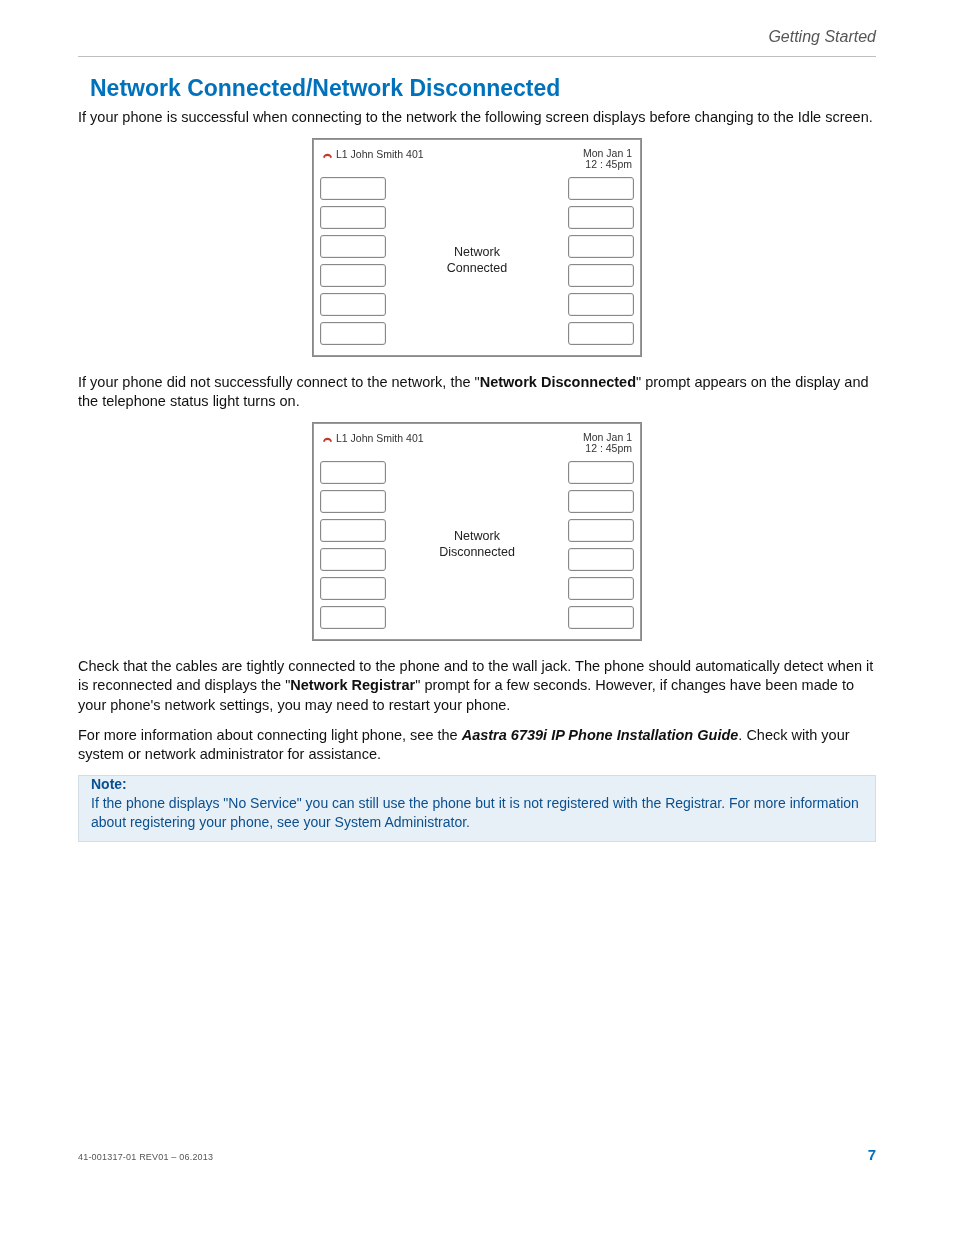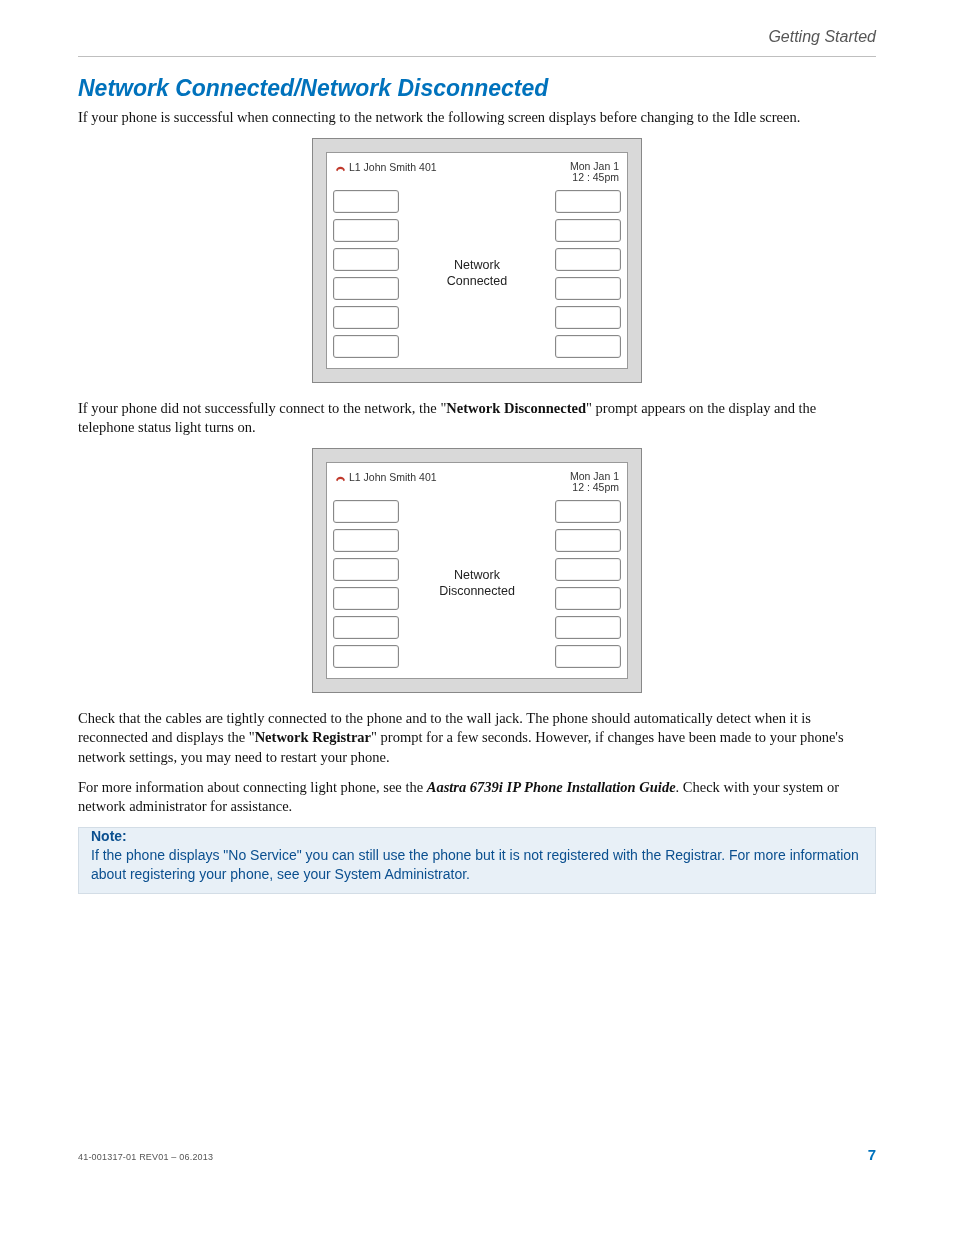--- a/index.html
+++ b/index.html
@@ -22,44 +22,42 @@
     font-size:16px;
     padding-bottom:10px;
   }
   .hr {
     border:none;
     border-top:1px solid #bfbfbf;
     margin:0 0 18px 0;
   }
   .h2 {
     color:#0072bc;
-    font-style:italic;
     font-weight:700;
     font-size:23px;
-    margin:0 0 6px 0;
+    margin:0 0 6px 12px;
   }
   .body-p {
     font-size:14.5px;
     line-height:1.35;
     margin:0 0 10px 0;
     color:#111;
-    font-family:Liberation Serif, serif;
   }
   .body-p .bold { font-weight:700; }
   .body-p .bold-italic { font-weight:700; font-style:italic; }
   .phone-wrap {
     display:flex;
     justify-content:center;
     margin:8px 0 16px 0;
   }
   .phone {
     width:330px;
     border:1px solid #888;
     background:#d9d9d9;
-    padding:13px;
+    padding:0;
   }
   .phone-screen {
     background:#fff;
     border:1px solid #999;
     padding:6px 6px 10px 6px;
   }
   .phone-top {
     display:flex;
     justify-content:space-between;
     align-items:flex-start;

